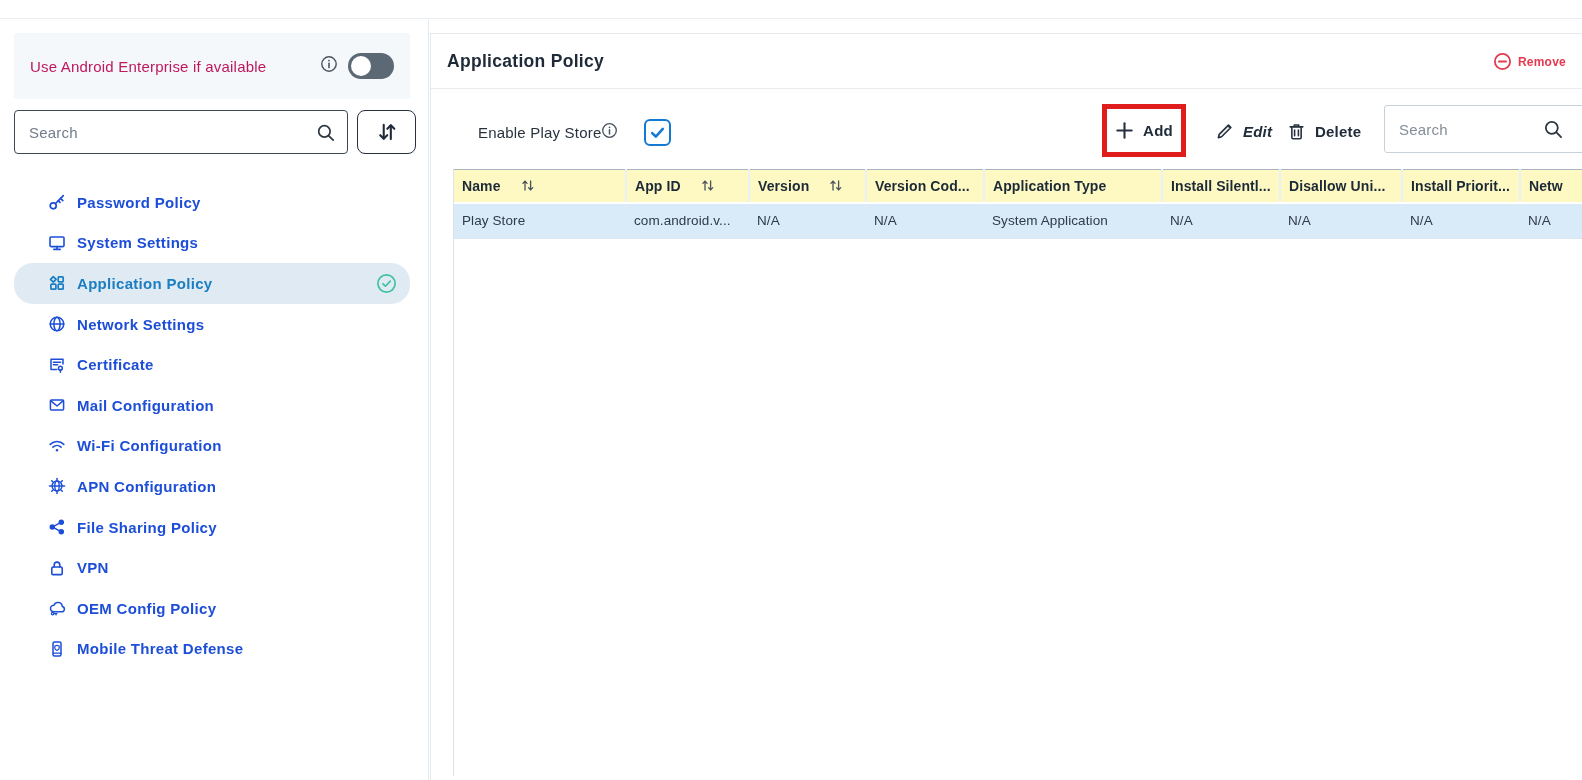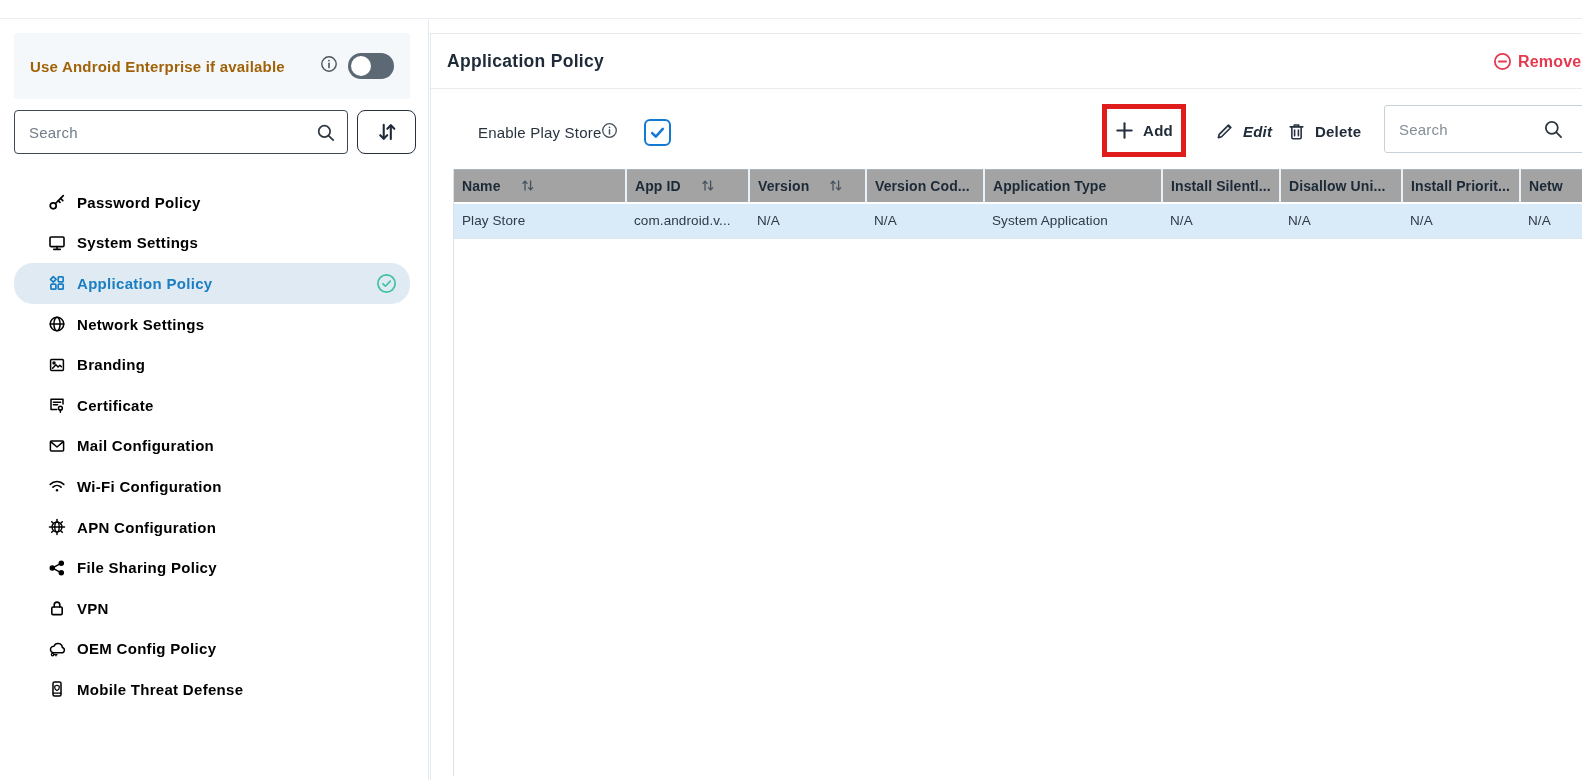--- a/index.html
+++ b/index.html
@@ -7,49 +7,49 @@
   body { font-family:"Liberation Sans","DejaVu Sans",sans-serif; }
   .screen { position:relative; width:1582px; height:780px; overflow:hidden; background:#fff; }
 
   
   .top-strip { position:absolute; left:0; top:0; right:0; height:19px; border-bottom:1px solid #e9edf1; background:#fff; }
 
   
   .sidebar { position:absolute; left:0; top:20px; bottom:0; width:429px; background:#fff; border-right:1px solid #e2ebf2; }
   .ent-box { position:absolute; left:14px; top:13px; width:396px; height:66px; background:#f4f8fb; border-radius:2px;
              display:flex; align-items:center; padding:0 16px; }
-  .ent-label { font-size:15px; font-weight:700; color:#a16207; letter-spacing:.2px; }
+  .ent-label { font-size:15px; font-weight:400; color:#be185d; letter-spacing:.2px; }
   .ent-box .info-i { margin-left:auto; }
   .toggle { width:46px; height:26px; border-radius:13px; background:#5c6873; position:relative; margin-left:10px; cursor:pointer; flex:0 0 auto; }
   .toggle .knob { position:absolute; left:3px; top:3px; width:20px; height:20px; border-radius:50%; background:#fff; }
 
   .search-row { position:absolute; left:14px; top:90px; width:402px; height:44px; display:flex; gap:9px; }
   .sbox { position:relative; width:334px; height:44px; border:1.5px solid #3c4754; border-radius:4px; background:#fff; }
   .sbox input { width:100%; height:100%; border:none; outline:none; background:transparent; padding:0 42px 0 14px;
                 font-family:inherit; font-size:15px; color:#333; letter-spacing:.2px; }
   .sbox input::placeholder { color:#717d89; }
   .sbox svg { position:absolute; right:11px; top:12px; }
   .sort-btn { width:59px; height:44px; border:1.5px solid #273140; border-radius:8px; background:#fff;
               display:flex; align-items:center; justify-content:center; cursor:pointer; }
 
   .nav { position:absolute; left:14px; top:162px; width:396px; }
   .nav-item { height:40.6px; display:flex; align-items:center; padding-left:34px; border-radius:19px; cursor:pointer;
-              color:#000000; }
+              color:#1d4ed8; }
   .nav-item .nav-ic { width:18px; height:18px; display:flex; align-items:center; justify-content:center; flex:0 0 auto; }
   .nav-item .nav-label { margin-left:11px; font-size:15px; font-weight:600; letter-spacing:.3px; white-space:nowrap; }
   .nav-item.selected { background:#e0eaf2; color:#1b7ec2; }
   .nav-item .check-ic { margin-left:auto; margin-right:13px; display:flex; }
 
   
   .panel { position:absolute; left:430px; top:33px; right:0; bottom:0; background:#fff;
            border-left:1px solid #e5eaee; border-top:1px solid #e5eaee; }
   .panel-header { position:relative; height:55px; border-bottom:1px solid #e8ecef; display:flex; align-items:center; padding-left:16px; }
   .panel-title { font-size:17.5px; font-weight:700; color:#1e2a37; letter-spacing:.3px; }
   .remove-link { position:absolute; left:1062px; top:0; height:55px; display:flex; align-items:center; gap:6px;
-                 color:#e5394f; font-size:16px; font-weight:600; letter-spacing:.2px; white-space:nowrap; cursor:pointer; text-decoration:none; }
+                 color:#e5394f; font-size:12px; font-weight:600; letter-spacing:.2px; white-space:nowrap; cursor:pointer; text-decoration:none; }
 
   .enable-row { position:absolute; left:47px; top:84px; height:28px; display:flex; align-items:center; }
   .enable-label { font-size:15px; color:#28333f; letter-spacing:.2px; }
   .checkbox { width:27px; height:27px; border:2px solid #1479d2; border-radius:6px; background:#fff; margin-left:26px;
               display:flex; align-items:center; justify-content:center; cursor:pointer; }
 
   .add-highlight { position:absolute; left:671px; top:70px; width:84px; height:53px; border:5px solid #e01d1d; background:#fff;
                    display:flex; align-items:center; justify-content:center; }
   .tool-btn { display:flex; align-items:center; gap:9px; background:transparent; border:none; cursor:pointer;
               font-family:inherit; font-size:15px; font-weight:700; color:#202c39; letter-spacing:.2px; }
@@ -57,21 +57,21 @@
   .delete-btn { position:absolute; left:856px; top:78px; height:38px; }
   .tsearch { position:absolute; left:953px; top:71px; width:260px; height:48px; border:1px solid #c9d1d8; border-radius:3px; background:#fff; }
   .tsearch input { width:100%; height:100%; border:none; outline:none; background:transparent; padding:0 50px 0 14px;
                    font-family:inherit; font-size:15px; color:#333; letter-spacing:.2px; }
   .tsearch input::placeholder { color:#848e98; }
   .tsearch svg { position:absolute; left:158px; top:13px; }
 
   
   .grid { position:absolute; left:22px; top:135px; bottom:4px; width:1310px; border-left:1px solid #dce3e9; background:#fff; overflow:hidden; }
   table.apps { width:1300px; border-collapse:collapse; table-layout:fixed; }
-  table.apps th { height:33px; background:#a3a3a3; font-size:14px; font-weight:700; color:#1c2937; text-align:left;
+  table.apps th { height:33px; background:#fef9c3; font-size:14px; font-weight:700; color:#1c2937; text-align:left;
                   padding:0 4px 0 8px; border-top:1px solid #a9b4be; border-right:2px solid #e9f1f8; border-bottom:2px solid #fff;
                   white-space:nowrap; overflow:hidden; cursor:pointer; letter-spacing:.1px; }
   table.apps th:last-child { border-right:none; }
   table.apps th .thwrap { display:flex; align-items:center; }
   table.apps th .sort-ic { margin-left:20px; display:flex; }
   table.apps td { height:36px; background:#d9eaf8; font-size:13.5px; color:#2f3b47; padding:0 4px 0 8px;
                   border-bottom:1px solid #dce6ee; white-space:nowrap; overflow:hidden; letter-spacing:.1px; }
 </style>
 </head>
 <body>
@@ -160,30 +160,20 @@
         <span class="nav-ic">
           <svg width="18" height="18" viewBox="0 0 18 18" fill="none" stroke="currentColor" stroke-width="1.5" stroke-linecap="round">
             <circle cx="9" cy="9" r="6.8"></circle>
               <ellipse cx="9" cy="9" rx="3.1" ry="6.8"></ellipse>
               <line x1="2.2" y1="9" x2="15.8" y2="9"></line>
           </svg>
         </span>
         <span class="nav-label">Network Settings</span>
       </div>
 
-      <div class="nav-item">
-        <span class="nav-ic">
-          <svg width="18" height="18" viewBox="0 0 18 18" fill="none" stroke="currentColor" stroke-width="1.5" stroke-linecap="round" stroke-linejoin="round">
-            <rect x="2.6" y="3.4" width="12.8" height="11.2" rx="1"></rect>
-              <circle cx="6" cy="7" r="1"></circle>
-              <polyline points="4.6,12.2 7.9,8.8 10.1,11 11.9,9.2 13.4,10.7"></polyline>
-          </svg>
-        </span>
-        <span class="nav-label">Branding</span>
-      </div>
 
       <div class="nav-item">
         <span class="nav-ic">
           <svg width="18" height="18" viewBox="0 0 18 18" fill="none" stroke="currentColor" stroke-width="1.5" stroke-linecap="round" stroke-linejoin="round">
             <path d="M15 8 V3.2 H3 V13.6 H8.8"></path>
               <line x1="5.4" y1="6.2" x2="12.6" y2="6.2"></line>
               <line x1="5.4" y1="8.8" x2="9.6" y2="8.8"></line>
               <circle cx="12.4" cy="12.2" r="1.9"></circle>
               <line x1="12.4" y1="14.2" x2="12.4" y2="16.2"></line>
           </svg>

